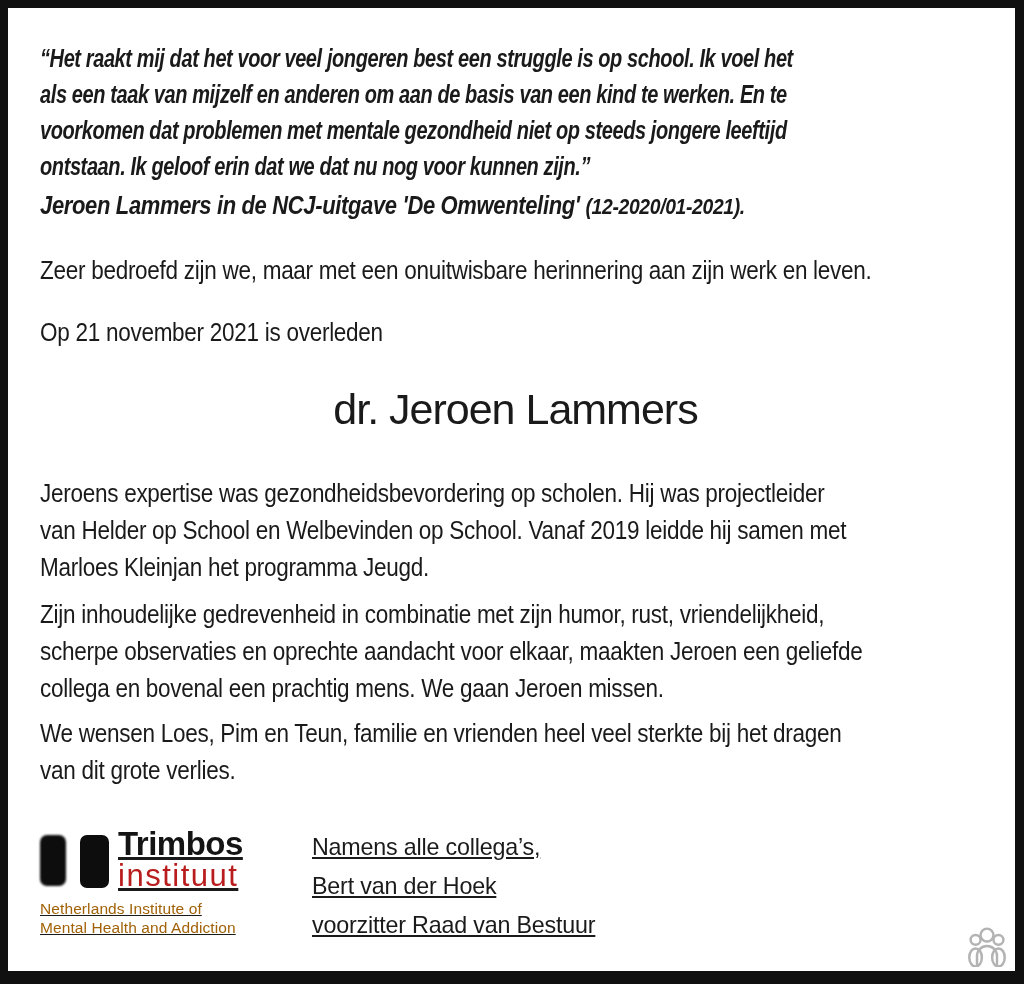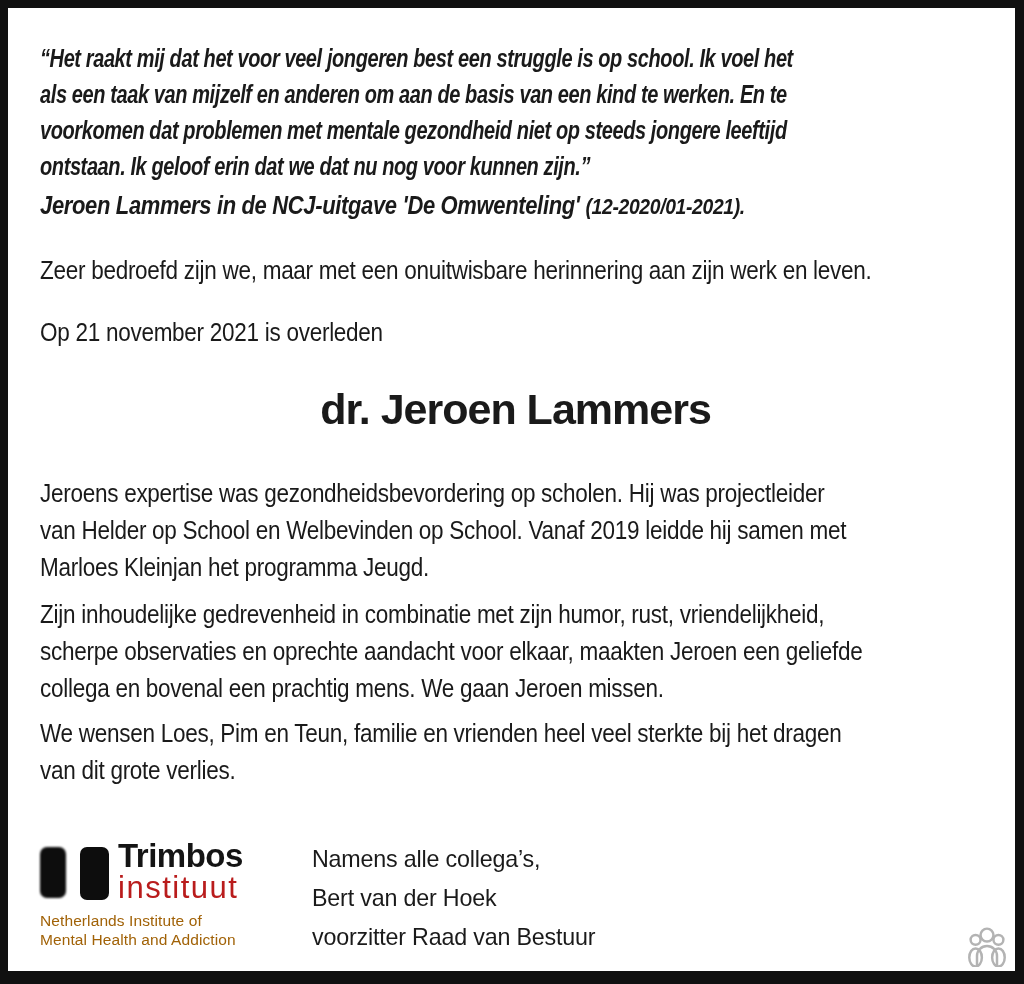--- a/index.html
+++ b/index.html
@@ -53,34 +53,35 @@
     transform-origin: 0 0;
   }
   .para { line-height: 37px; }
   .condolence { margin-top: 34px; }
   .announcement { margin-top: 32px; }
 
   .deceased-name {
     margin-top: 36px;
     text-align: center;
     font-size: 43px;
-    font-weight: bold;
+    font-weight: normal;
     letter-spacing: -1px;
     line-height: 52px;
   }
 
   .para-1 { margin-top: 40px; }
   .para-2 { margin-top: 10px; }
   .para-3 { margin-top: 8px; }
 
   
   .footer {
-    margin-top: 50px;
+    margin-top: 38px;
     display: flex;
     align-items: flex-start;
+    text-decoration: underline;
   }
   .logo-col { width: 272px; flex: 0 0 272px; }
   .logo-row { display: flex; align-items: flex-start; }
   .logo-blocks { display: flex; align-items: flex-start; gap: 14px; padding-top: 8px; }
   .logo-block-a {
     width: 26px; height: 51px; background: #0d0d0d; border-radius: 7px;
     filter: blur(1.3px);
   }
   .logo-block-b { width: 29px; height: 53px; background: #0d0d0d; border-radius: 7px; }
   .logo-text { margin-left: 9px; }

